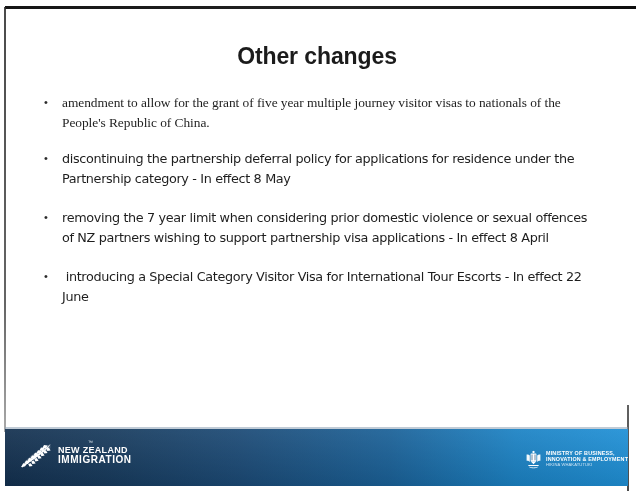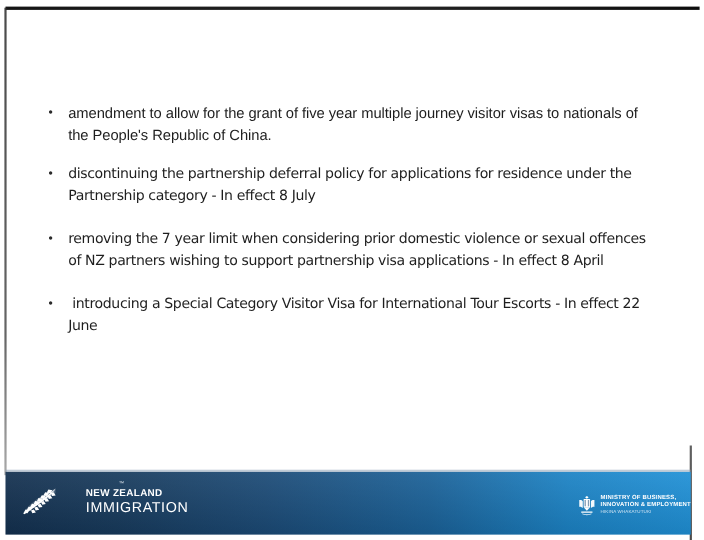--- a/index.html
+++ b/index.html
@@ -76,21 +76,21 @@
   .bullet-row .dot {
     position: absolute;
     left: 6px;
     top: 0;
     font-size: 11px;
     line-height: 19.5px;
     color: #2a2a2a;
   }
   
   .bullet-row.face-grotesque .txt {
-    font-family: Liberation Sans, sans-serif;
+    font-family: Liberation Serif, serif;
     letter-spacing: -0.05px;
   }
   .bullet-row.face-humanist .txt {
     font-family: "DejaVu Sans", sans-serif;
     font-size: 12.8px;
     letter-spacing: -0.35px;
   }
   .bullet-row .txt {
     display: block;
     white-space: pre-wrap;
@@ -141,32 +141,31 @@
   }
   .fern {
     width: 34px;
     height: 26px;
     display: block;
   }
   .nz-words {
     position: relative;
     color: #ffffff;
     line-height: 1.08;
-    margin-left: 20px;
   }
   .nz-words .l1 {
     display: block;
     font-size: 9px;
     font-weight: bold;
     letter-spacing: .3px;
   }
   .nz-words .l2 {
     display: block;
-    font-size: 13px;
-    font-weight: normal;
+    font-size: 10px;
+    font-weight: bold;
     letter-spacing: .55px;
   }
   .tm {
     position: absolute;
     left: 30px;
     top: -6px;
     font-size: 5px;
     color: #dfe7ee;
   }
 
@@ -206,31 +205,32 @@
 </style>
 </head>
 <body>
 
 <div id="slide">
 
   <div class="edge-top"></div>
   <div class="edge-left"></div>
   <div class="edge-right-bottom"></div>
 
+  <div class="title">Other changes</div>
 
   <div class="body">
 
     <div class="bullet-row face-grotesque">
       <span class="dot">•</span>
       <span class="txt">amendment to allow for the grant of five year multiple journey visitor visas to nationals of the People's Republic of China.</span>
     </div>
 
     <div class="bullet-row face-humanist gap-lg">
       <span class="dot">•</span>
-      <span class="txt">discontinuing the partnership deferral policy for applications for residence under the Partnership category - In effect 8 July</span>
+      <span class="txt">discontinuing the partnership deferral policy for applications for residence under the Partnership category - In effect 8 May</span>
     </div>
 
     <div class="bullet-row face-humanist gap-lg">
       <span class="dot">•</span>
       <span class="txt">removing the 7 year limit when considering prior domestic violence or sexual offences of NZ partners wishing to support partnership visa applications - In effect 8 April</span>
     </div>
 
     <div class="bullet-row face-humanist">
       <span class="dot">•</span>
       <span class="txt"> introducing a Special Category Visitor Visa for International Tour Escorts - In effect 22 June</span>

